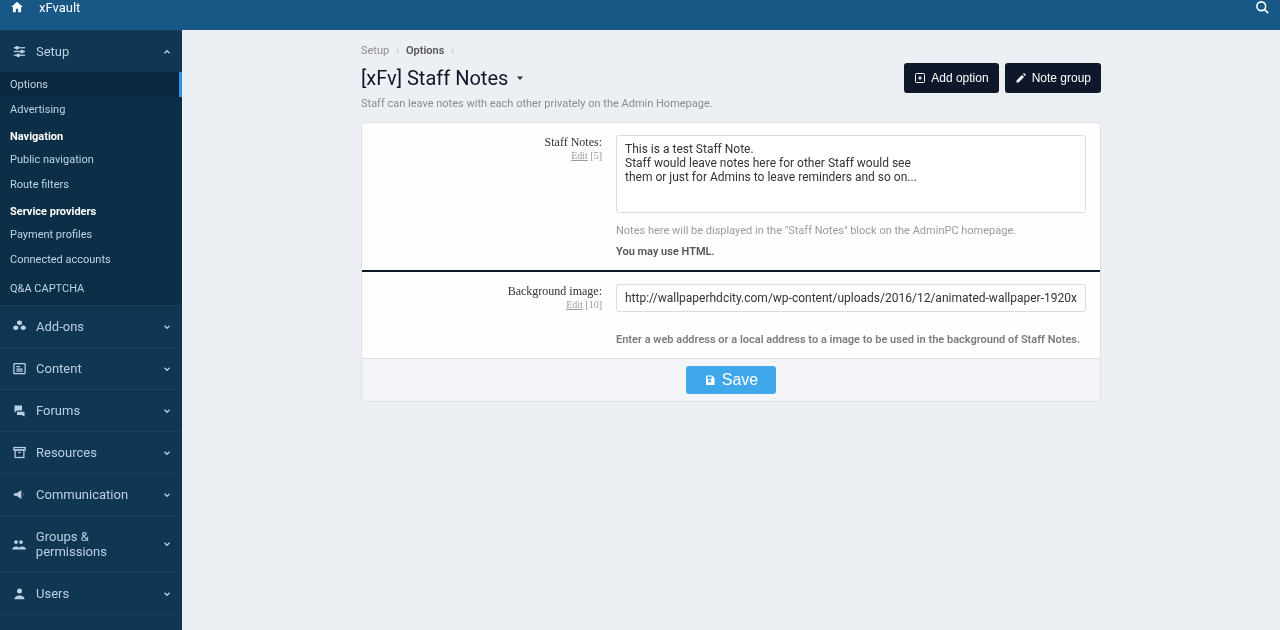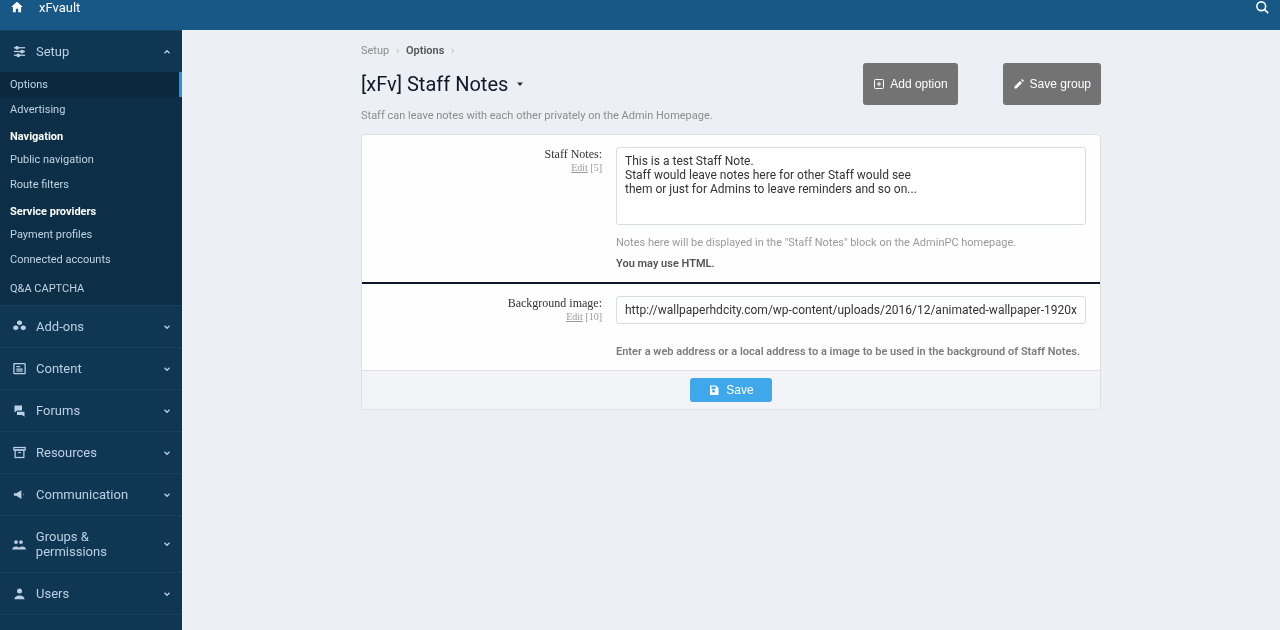--- a/index.html
+++ b/index.html
@@ -24,41 +24,41 @@
 .content-wrap { max-width: 760px; margin: 0 auto; padding: 0 10px; }
 
 .breadcrumb { font-size: 11px; color: #8c8c8c; padding: 4px 0 6px; }
 .breadcrumb .sep { margin: 0 4px; color: #bbb; }
 .breadcrumb .current { color: #555; font-weight: 600; }
 
 .title-row { display: flex; align-items: center; }
 .page-title { font-size: 20px; font-weight: 400; color: #0f172a; display: flex; align-items: center; }
 .caret-down { margin-left: 6px; font-size: 12px; }
 .title-buttons { margin-left: auto; display: flex; gap: 6px; }
-.btn { background: #737373; color: #fff; border: none; border-radius: 3px; padding: 14px 10px; font-size: 12px; display: inline-flex; align-items: center; cursor: pointer; margin-left: 39px; }
+.btn { background: #0f172a; color: #fff; border: none; border-radius: 3px; padding: 8px 10px; font-size: 12px; display: inline-flex; align-items: center; cursor: pointer; }
 .btn .bicon { margin-right: 5px; }
 
 .page-desc { font-size: 11px; color: #8c8c8c; margin-top: 4px; margin-bottom: 12px; }
 
 .panel { background: #fefefe; border: 1px solid #e0e0e0; border-radius: 4px; }
 .form-row { display: flex; padding: 12px 14px; }
 .form-row + .form-row { border-top: 2px solid #0f172a; }
 .form-label { width: 240px; text-align: right; padding-right: 14px; color: #333; font-size: 12px; font-family: Liberation Serif, serif; }
 .form-label .lbl-title { font-weight: 400; }
 .form-label .lbl-sub { font-size: 10px; color: #9a9a9a; }
 .form-label .lbl-sub a { color: #9a9a9a; text-decoration: underline; }
 .form-control { flex: 1; }
 textarea, input[type=text] { width: 100%; border: 1px solid #d8dde3; border-radius: 3px; padding: 6px 8px; font-size: 12px; font-family: inherit; color: #333; resize: none; }
 textarea { height: 78px; }
 .help { font-size: 11px; color: #9a9a9a; margin-top: 8px; }
 .help .strong { color: #555; font-weight: 600; }
 .help-strong { font-size: 11px; color: #7c7c7c; font-weight: 600; margin-top: 21px; }
 
 .panel-footer { background: #f2f4f7; border-top: 1px solid #e0e0e0; border-radius: 0 0 4px 4px; padding: 7px; display: flex; justify-content: center; }
-.btn-save { background: #3fa8ea; color: #fff; border: none; border-radius: 3px; padding: 5px 18px; font-size: 12px; display: inline-flex; align-items: center; cursor: pointer; }
+.btn-save { background: #3fa8ea; color: #fff; border: none; border-radius: 3px; padding: 5px 18px; font-size: 16px; display: inline-flex; align-items: center; cursor: pointer; }
 .btn-save .bicon { margin-right: 6px; }
 
 svg { display: block; }
 </style>
 </head>
 <body>
 
 <div class="topbar">
   <span class="home">
     <svg width="14" height="14" viewBox="0 0 24 24" fill="#fff">
@@ -273,21 +273,21 @@
               </svg>
           </span>
           <span>Add option</span>
         </button>
         <button class="btn">
           <span class="bicon">
             <svg width="12" height="12" viewBox="0 0 24 24" fill="#fff">
                 <path d="M3 17l11-11 4 4L7 21H3v-4zm13-13l2-2 4 4-2 2-4-4z"></path>
               </svg>
           </span>
-          <span>Save group</span>
+          <span>Note group</span>
         </button>
       </div>
     </div>
 
     <div class="page-desc">Staff can leave notes with each other privately on the Admin Homepage.</div>
 
     <div class="panel">
 
       <div class="form-row">
         <div class="form-label">

